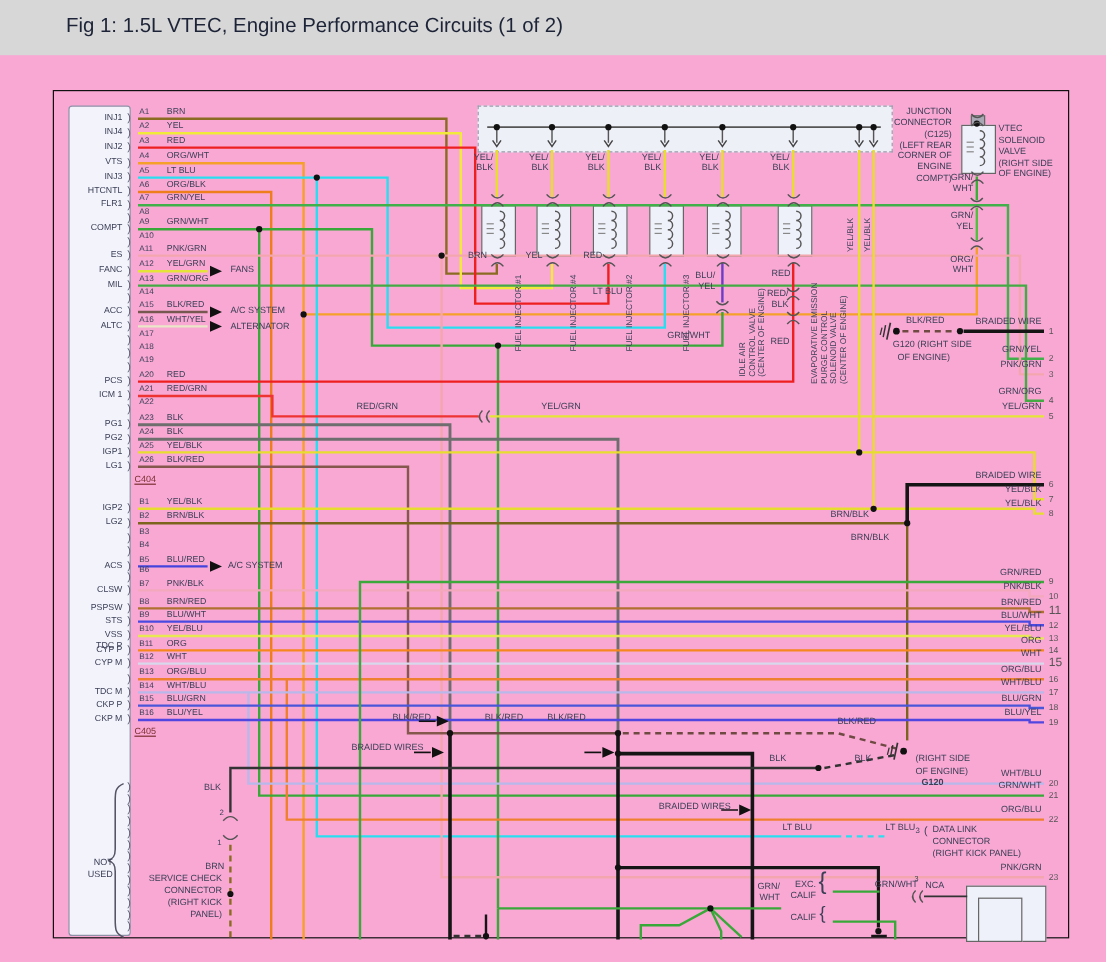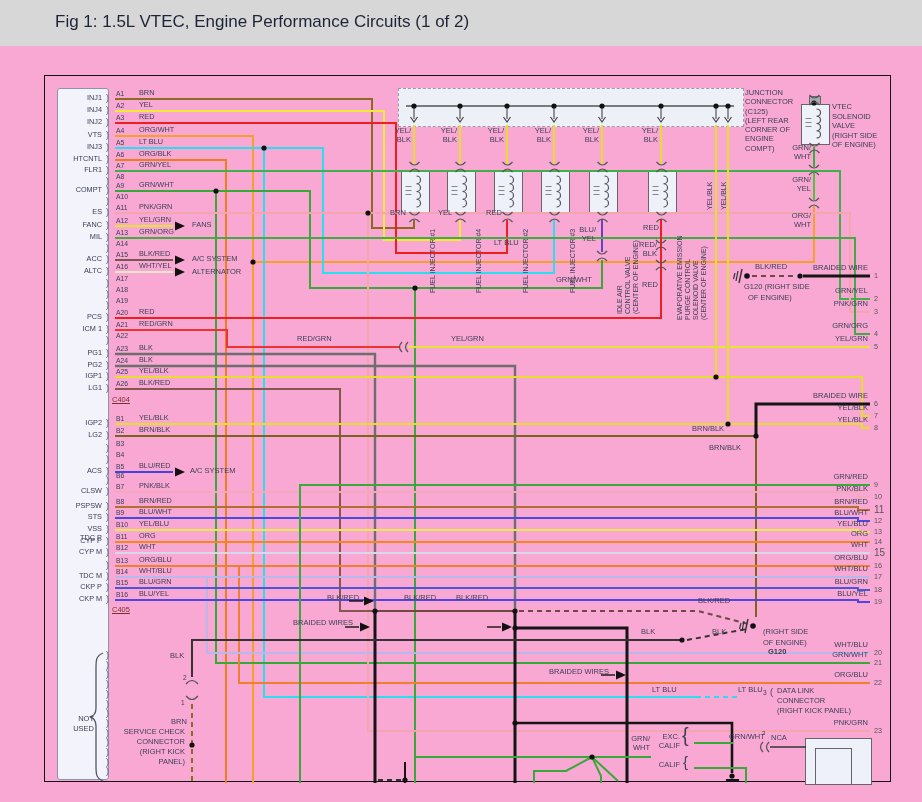--- a/index.html
+++ b/index.html
@@ -260,21 +260,21 @@
       <div class="vlbl" style="left: 676px; top: 128px; height: 192px;">EVAPORATIVE EMISSION
 PURGE CONTROL
 SOLENOID VALVE
 (CENTER OF ENGINE)</div>
       <div class="boxfill" style="left: 801px; top: 104px; width: 27px; height: 39px; background: rgb(238, 240, 250); border-color: rgb(102, 102, 102);"></div>
       <div class="lbl" style="left: 832px; top: 102px; line-height: 9.5px;">VTEC
 SOLENOID
 VALVE
 (RIGHT SIDE
 OF ENGINE)</div>
-      <div class="lbl" style="left: 745px; top: 88px; line-height: 9.3px;">JUNCTION
+      <div class="lbl" style="left: 745px; top: 88px; line-height: 9.3px; text-align: right;">JUNCTION
 CONNECTOR
 (C125)
 (LEFT REAR
 CORNER OF
 ENGINE
 COMPT)</div>
       <div class="lbl" style="left: 387px; top: 127px; text-align: right; width: 24px;">YEL/
 BLK</div>
       <div class="lbl" style="left: 433px; top: 127px; text-align: right; width: 24px;">YEL/
 BLK</div>

